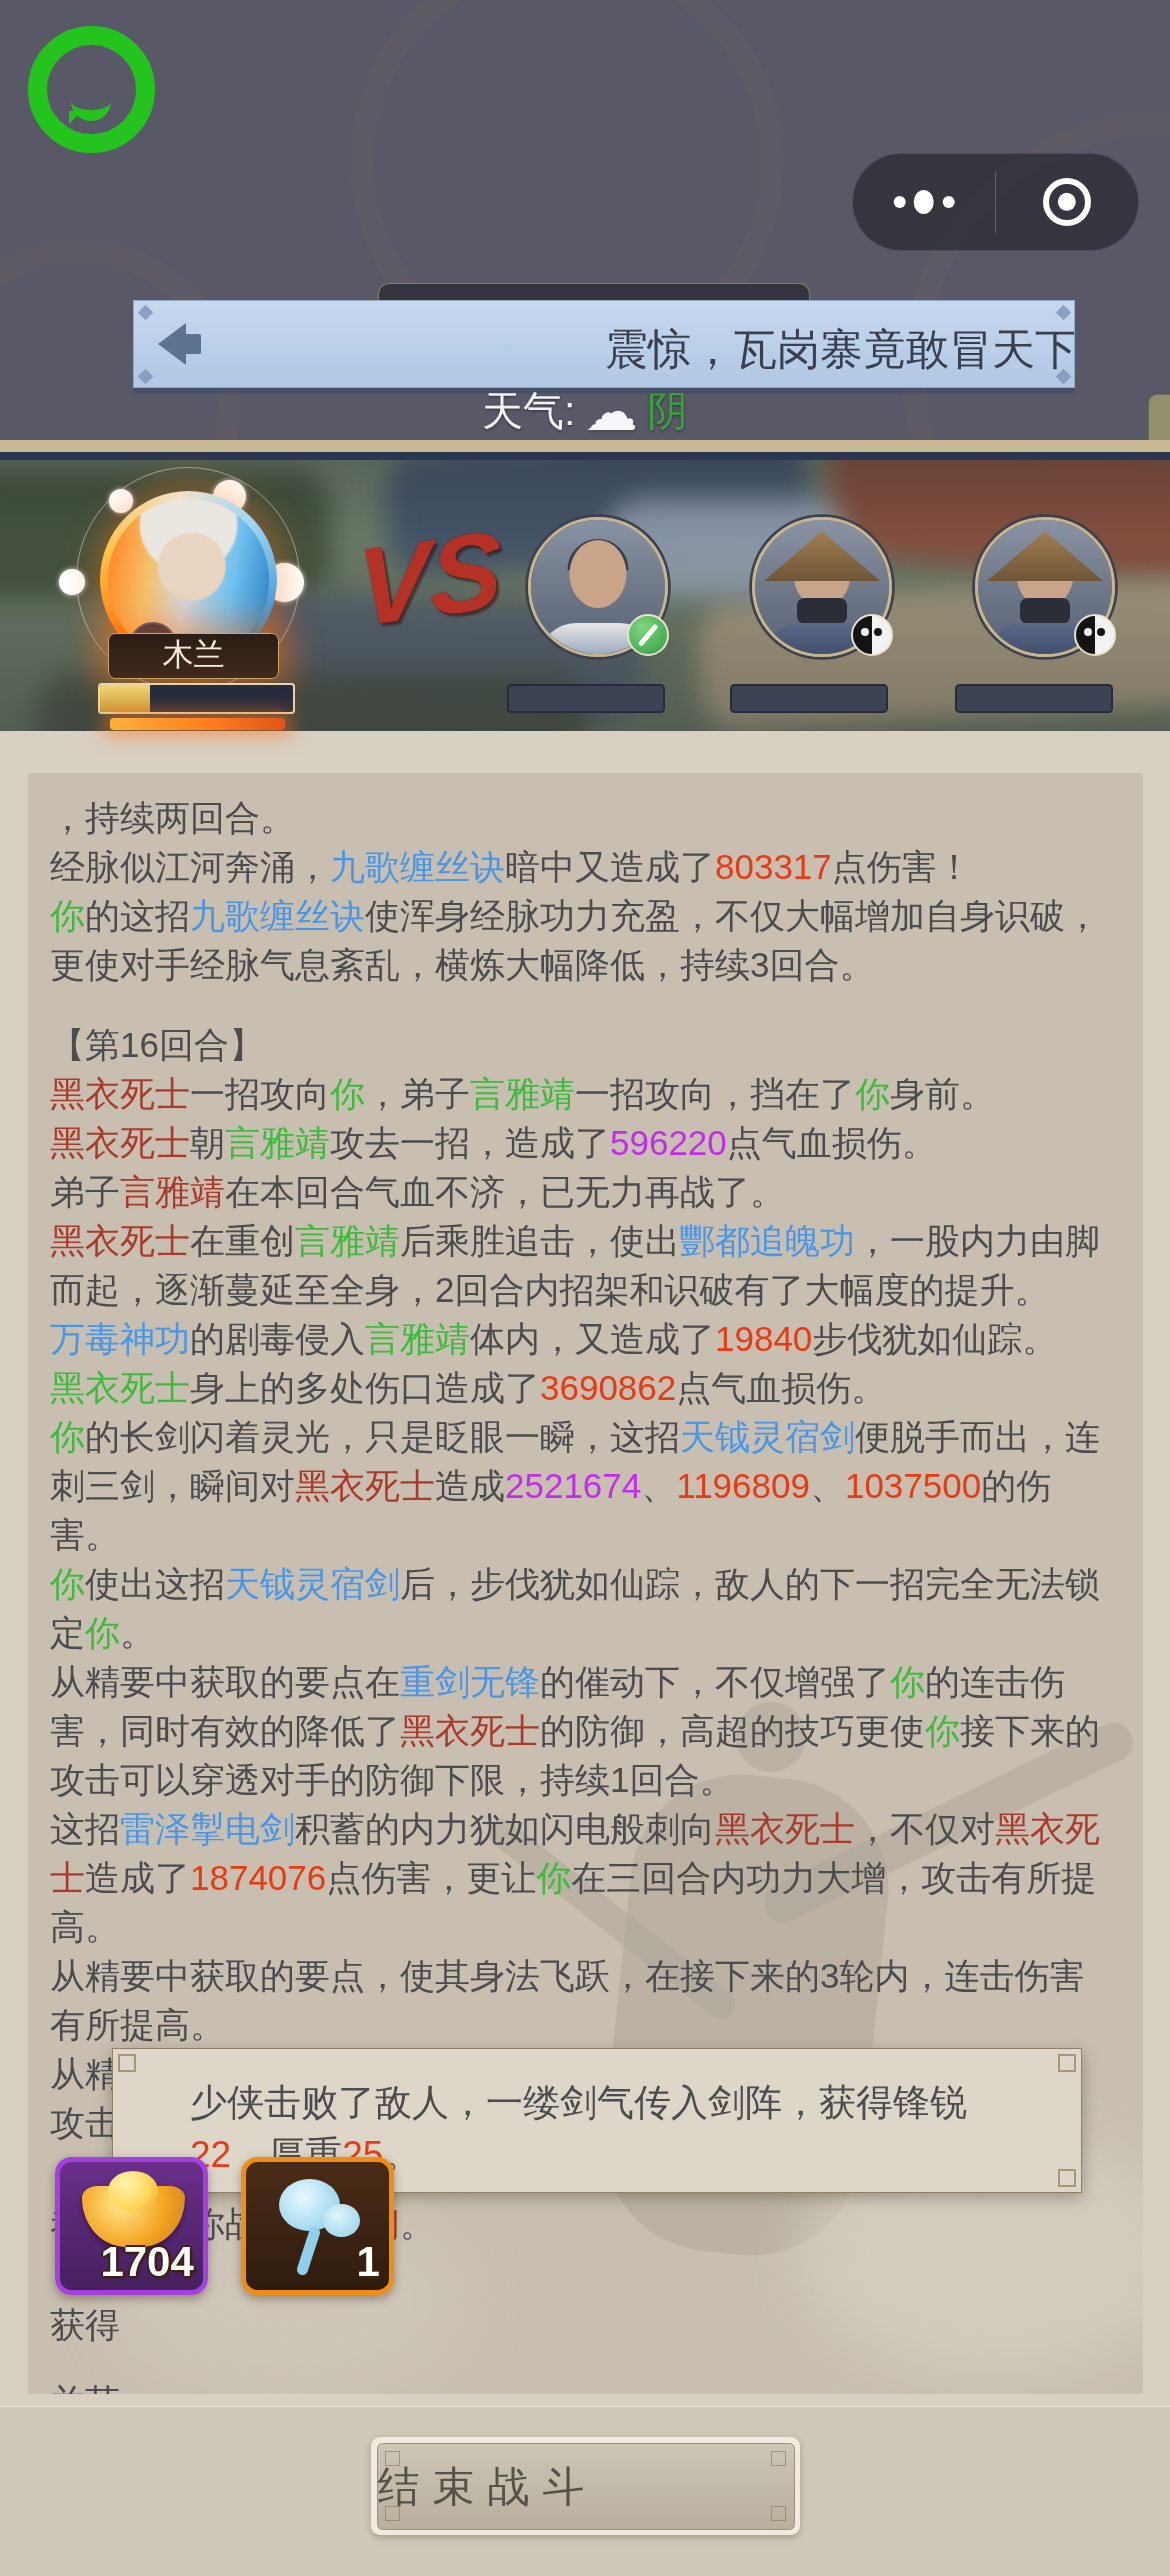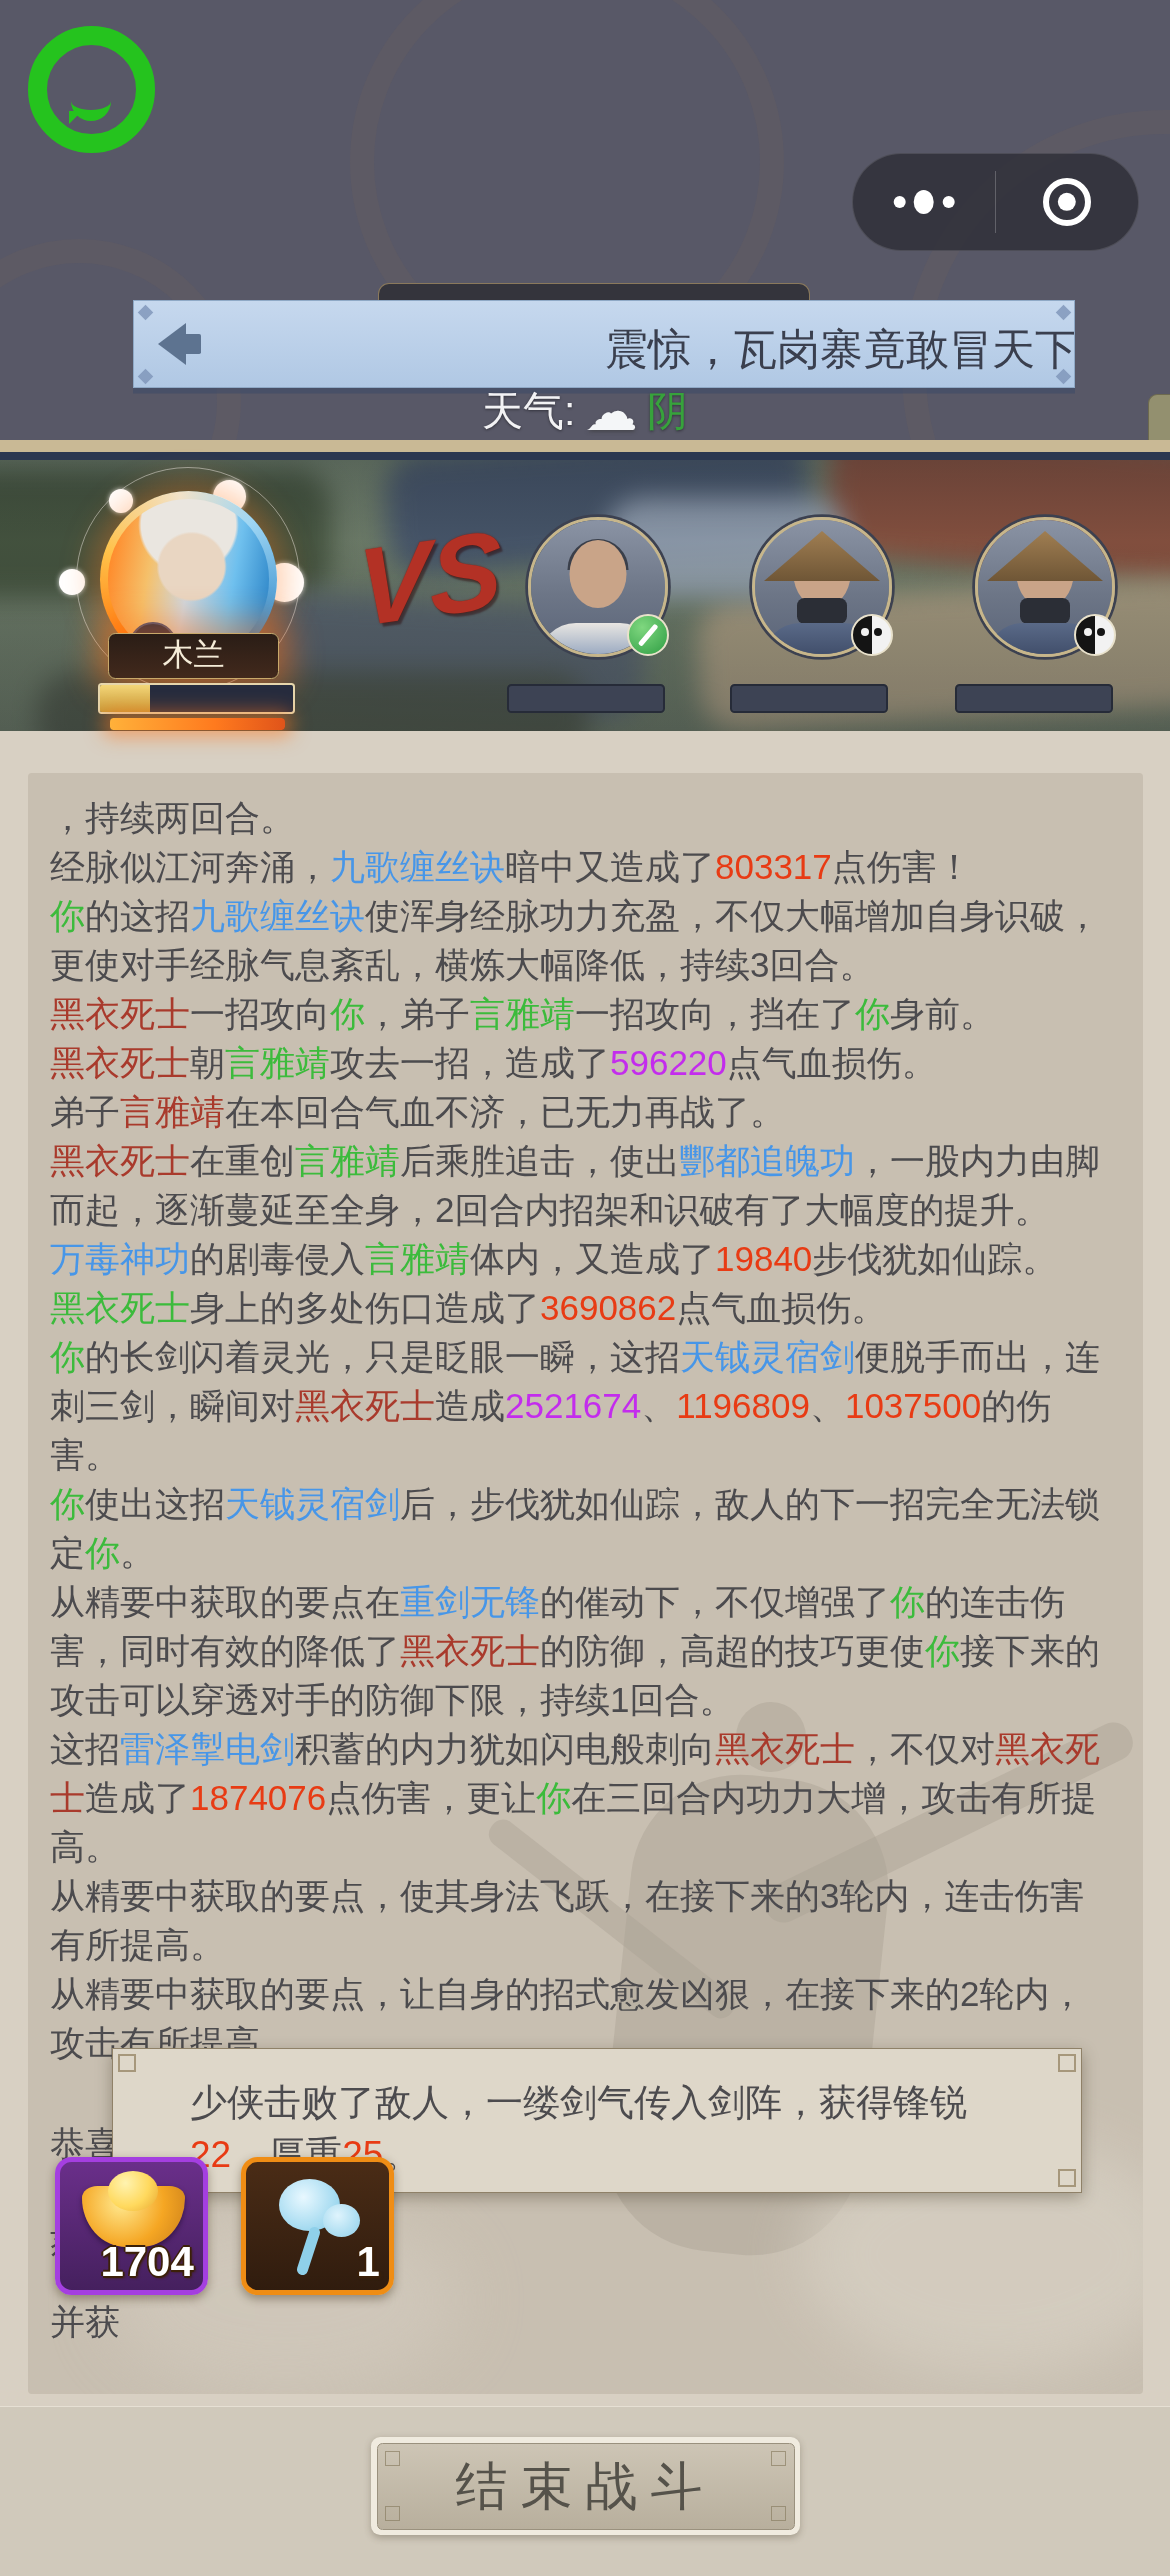--- a/index.html
+++ b/index.html
@@ -183,21 +183,21 @@
     background:radial-gradient(circle at 40% 35%,#dff4fd,#8fd0ea);}
   .wisp3{position:absolute;left:57px;top:64px;width:11px;height:50px;border-radius:9.2px;
     background:#8fd0ea;transform:rotate(18deg);}
 
   
   .footer{position:absolute;left:0;top:2406px;width:1170px;height:170px;background:#d0c9bb;border-top:1.8px solid #e6e0d4;}
   .end-btn{position:absolute;left:371px;top:30px;width:429px;height:98px;box-sizing:border-box;
     background:#f0ebdf;border-radius:9.2px;padding:5.5px;box-shadow:0 2.8px 7.4px rgba(70,60,40,.3);}
   .end-btn .inner{width:100%;height:100%;box-sizing:border-box;position:relative;
     background:linear-gradient(#cdc5b5,#b8af9d);border:0.9px solid #9a917e;border-radius:5.5px;
-    font-size:52px;color:#55524a;letter-spacing:13px;text-align:center;line-height:85px;}
+    font-size:42px;color:#55524a;letter-spacing:13px;line-height:85px;}
   .end-btn .bcorner{position:absolute;width:13px;height:13px;border:1.8px solid #8a7f64;opacity:.7;}
   .bc-tl{left:7.4px;top:7.4px;border-right:none;border-bottom:none;}
   .bc-tr{right:7.4px;top:7.4px;border-left:none;border-bottom:none;}
   .bc-bl{left:7.4px;bottom:7.4px;border-right:none;border-top:none;}
   .bc-br{right:7.4px;bottom:7.4px;border-left:none;border-top:none;}
 </style>
 </head>
 <body>
 
 <div class="top-area">
@@ -314,20 +314,21 @@
   <div class="wm wm4"></div>
   <div class="wm wm1"></div>
   <div class="wm wm2"></div>
   <div class="wm wm3"></div>
   <div class="wm wm5"></div>
   <div class="wm wm6"></div>
   <div class="log-text" id="battle-log">
       <p><span class="c-d">，持续两回合。</span></p>
       <p><span class="c-d">经脉似江河奔涌，</span><span class="c-b">九歌缠丝诀</span><span class="c-d">暗中又造成了</span><span class="c-r">803317</span><span class="c-d">点伤害！</span></p>
       <p><span class="c-g">你</span><span class="c-d">的这招</span><span class="c-b">九歌缠丝诀</span><span class="c-d">使浑身经脉功力充盈，不仅大幅增加自身识破，更使对手经脉气息紊乱，横炼大幅降低，持续3回合。</span></p>
+      <p class="gap-sm"><span class="c-d">【第16回合】</span></p>
       <p><span class="c-k">黑衣死士</span><span class="c-d">一招攻向</span><span class="c-g">你</span><span class="c-d">，弟子</span><span class="c-g">言雅靖</span><span class="c-d">一招攻向，挡在了</span><span class="c-g">你</span><span class="c-d">身前。</span></p>
       <p><span class="c-k">黑衣死士</span><span class="c-d">朝</span><span class="c-g">言雅靖</span><span class="c-d">攻去一招，造成了</span><span class="c-p">596220</span><span class="c-d">点气血损伤。</span></p>
       <p><span class="c-d">弟子</span><span class="c-k">言雅靖</span><span class="c-d">在本回合气血不济，已无力再战了。</span></p>
       <p><span class="c-k">黑衣死士</span><span class="c-d">在重创</span><span class="c-g">言雅靖</span><span class="c-d">后乘胜追击，使出</span><span class="c-b">酆都追魄功</span><span class="c-d">，一股内力由脚而起，逐渐蔓延至全身，2回合内招架和识破有了大幅度的提升。</span></p>
       <p><span class="c-b">万毒神功</span><span class="c-d">的剧毒侵入</span><span class="c-g">言雅靖</span><span class="c-d">体内，又造成了</span><span class="c-r">19840</span><span class="c-d">步伐犹如仙踪。</span></p>
       <p><span class="c-g">黑衣死士</span><span class="c-d">身上的多处伤口造成了</span><span class="c-r">3690862</span><span class="c-d">点气血损伤。</span></p>
       <p><span class="c-g">你</span><span class="c-d">的长剑闪着灵光，只是眨眼一瞬，这招</span><span class="c-b">天钺灵宿剑</span><span class="c-d">便脱手而出，连刺三剑，瞬间对</span><span class="c-k">黑衣死士</span><span class="c-d">造成</span><span class="c-p">2521674</span><span class="c-d">、</span><span class="c-r">1196809</span><span class="c-d">、</span><span class="c-r">1037500</span><span class="c-d">的伤害。</span></p>
       <p><span class="c-g">你</span><span class="c-d">使出这招</span><span class="c-b">天钺灵宿剑</span><span class="c-d">后，步伐犹如仙踪，敌人的下一招完全无法锁定</span><span class="c-g">你</span><span class="c-d">。</span></p>
       <p><span class="c-d">从精要中获取的要点在</span><span class="c-b">重剑无锋</span><span class="c-d">的催动下，不仅增强了</span><span class="c-g">你</span><span class="c-d">的连击伤害，同时有效的降低了</span><span class="c-k">黑衣死士</span><span class="c-d">的防御，高超的技巧更使</span><span class="c-g">你</span><span class="c-d">接下来的攻击可以穿透对手的防御下限，持续1回合。</span></p>
       <p><span class="c-d">这招</span><span class="c-b">雷泽掣电剑</span><span class="c-d">积蓄的内力犹如闪电般刺向</span><span class="c-k">黑衣死士</span><span class="c-d">，不仅对</span><span class="c-k">黑衣死士</span><span class="c-d">造成了</span><span class="c-r">1874076</span><span class="c-d">点伤害，更让</span><span class="c-g">你</span><span class="c-d">在三回合内功力大增，攻击有所提高。</span></p>

